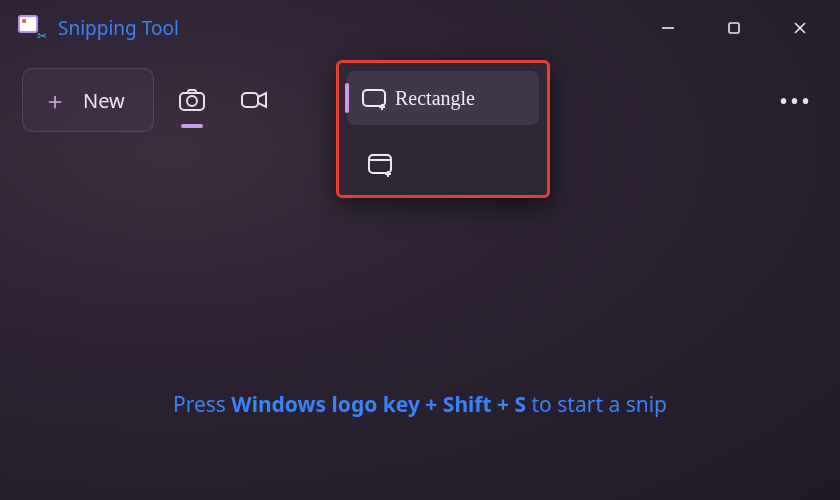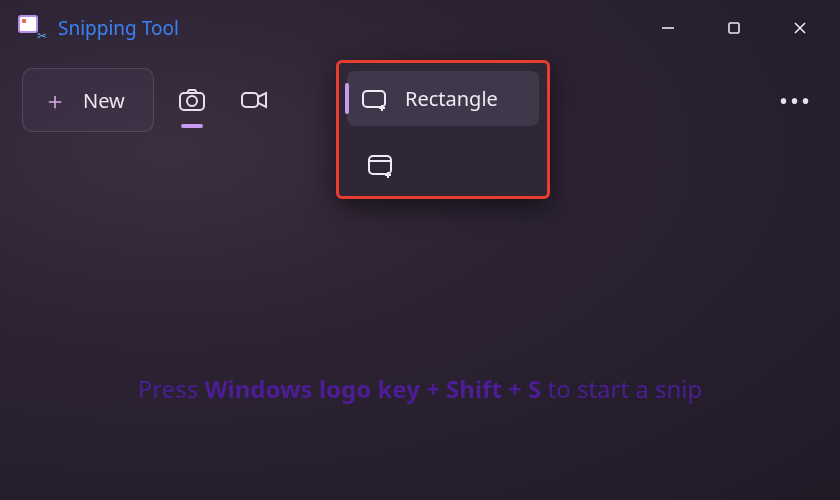--- a/index.html
+++ b/index.html
@@ -63,37 +63,38 @@
     position: absolute;
     top: 60px; left: 336px;
     width: 214px;
     background: #2f2736;
     border: 3px solid #e93d30;
     border-radius: 6px;
     padding: 0;
     box-shadow: 0 8px 28px rgba(0,0,0,.55);
   }
   .menu-item {
-    display: flex; align-items: center; gap: 18px;
+    display: flex; align-items: center; gap: 8px;
     padding: 18px 14px 18px 20px;
     font-size: 20px; color: #efeaf5;
     position: relative;
     border-radius: 8px;
+    font-family: Liberation Serif, serif;
   }
   .menu-item.selected { background: rgba(200,170,230,.12); margin: 8px; padding: 14px 10px 14px 14px; }
   .menu-item.selected::before {
     content: ""; position: absolute; left: -2px; top: 12px; bottom: 12px;
     width: 4px; border-radius: 3px; background: #c89bf0;
   }
   .menu-item:not(.selected) { margin: 0 8px; }
   .menu-icon { width: 26px; height: 26px; stroke: #efeaf5; stroke-width: 2; fill: none; }
 
   .hint {
-    position: absolute; left: 0; right: 0; top: 372px;
-    text-align: center; font-size: 24px; color: #4c1d95;
+    position: absolute; left: 0; right: 0; top: 390px;
+    text-align: center; font-size: 21px; color: #3b82f6;
   }
   .hint .pre, .hint .post { }
   .hint .bold { font-weight: 700; }
 </style>
 </head>
 <body>
 
 <div class="window">
 
   <div class="titlebar">

